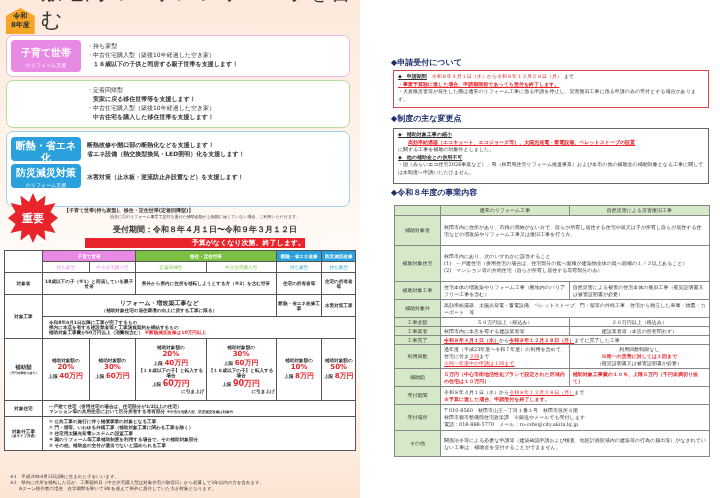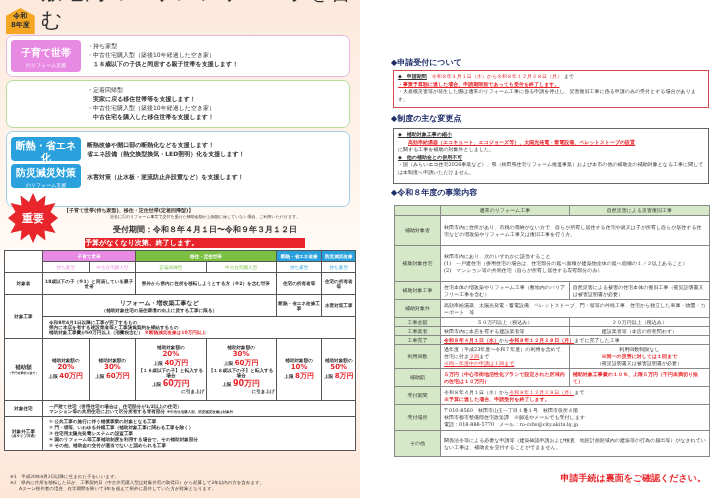--- a/index.html
+++ b/index.html
@@ -8,21 +8,21 @@
 .right{position:absolute;left:361px;top:0;width:359px;height:498px;background:#fff;overflow:hidden}
 .ltitle{position:absolute;left:6px;top:6px;height:28px;display:flex;align-items:flex-end}
 .badge{width:30px;height:26px;background:#f5a623;color:#fff;font-size:7px;font-weight:bold;line-height:9px;text-align:center;padding-top:4px;clip-path:polygon(50% 0,100% 30%,100% 100%,0 100%,0 30%);color:#333}
 .ltitle h1{font-size:21px;font-weight:normal;color:#333;margin-left:6px;letter-spacing:1px;font-family:"DejaVu Sans",sans-serif}
 .cat{position:absolute;left:6px;width:344px;background:#fff;border-radius:7px;border:1.5px solid}
 .catlbl{position:absolute;left:4px;width:70px;border-radius:4px;color:#fff;text-align:center;font-size:10px;font-weight:bold;line-height:12px}
 .catlbl small{display:block;font-size:5px;font-weight:normal}
 .cattxt{position:absolute;left:80px;font-size:6px;line-height:9px;color:#333}
 .burst{position:absolute;left:8px;top:193px;width:50px;height:50px;background:#e8252a;clip-path:polygon(50% 0,58% 18%,75% 5%,73% 25%,95% 20%,85% 38%,100% 50%,85% 62%,95% 80%,73% 75%,75% 95%,58% 82%,50% 100%,42% 82%,25% 95%,27% 75%,5% 80%,15% 62%,0 50%,15% 38%,5% 20%,27% 25%,25% 5%,42% 18%);color:#fff;font-size:11px;font-weight:bold;display:flex;align-items:center;justify-content:center}
 .notice{position:absolute;left:60px;width:290px;text-align:center;color:#333}
-.redbar{position:absolute;left:85px;top:238px;width:220px;height:10px;background:#e8252a;color:#fff;font-size:7px;font-weight:bold;text-align:left;line-height:10px}
+.redbar{position:absolute;left:85px;top:238px;width:220px;height:10px;background:#e8252a;color:#fff;font-size:7px;font-weight:bold;text-align:right;line-height:10px}
 table{border-collapse:collapse}
 .ltable{position:absolute;left:4px;top:250px;width:352px;font-size:4.6px;color:#333;background:#fff}
 .ltable td{border:0.6px solid #555;text-align:center;vertical-align:middle;padding:1px}
 .pk{background:#e889e3;color:#fff;font-weight:bold}
 .gr{background:#7bc043;color:#fff;font-weight:bold}
 .bl{background:#2aa1dc;color:#fff;font-weight:bold}
 .pkt{color:#e889e3}.grt{color:#7bc043}.blt{color:#2aa1dc}
 .red{color:#e8252a}
 .big{font-size:7px;font-weight:bold}
 .lfoot{position:absolute;left:10px;top:474px;font-size:4.5px;line-height:6px;color:#333}
@@ -282,14 +282,13 @@
             <div>電話：018-888-5770　メール：ro-cshs@city.akita.lg.jp</div>
           </td>
         </tr>
     <tr style="height:26px">
           <td class="h">その他</td>
           <td colspan="2">関係法令等による必要な申請等（建築確認申請および検査、地区計画区域内の建築等の行為の届出等）がなされていない工事は、補助金を交付することができません。</td>
         </tr>
   </tbody>
     </table>
 
-  <div class="rfoot">申請手続は裏面をご確認ください。</div>
 </div>
 
 </body></html>

